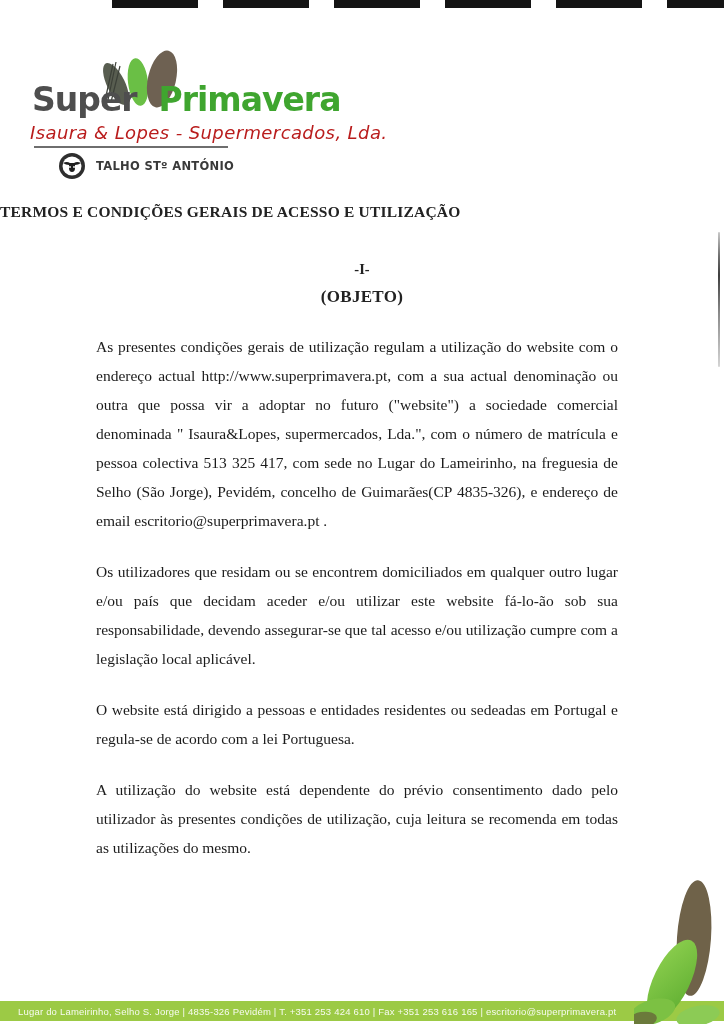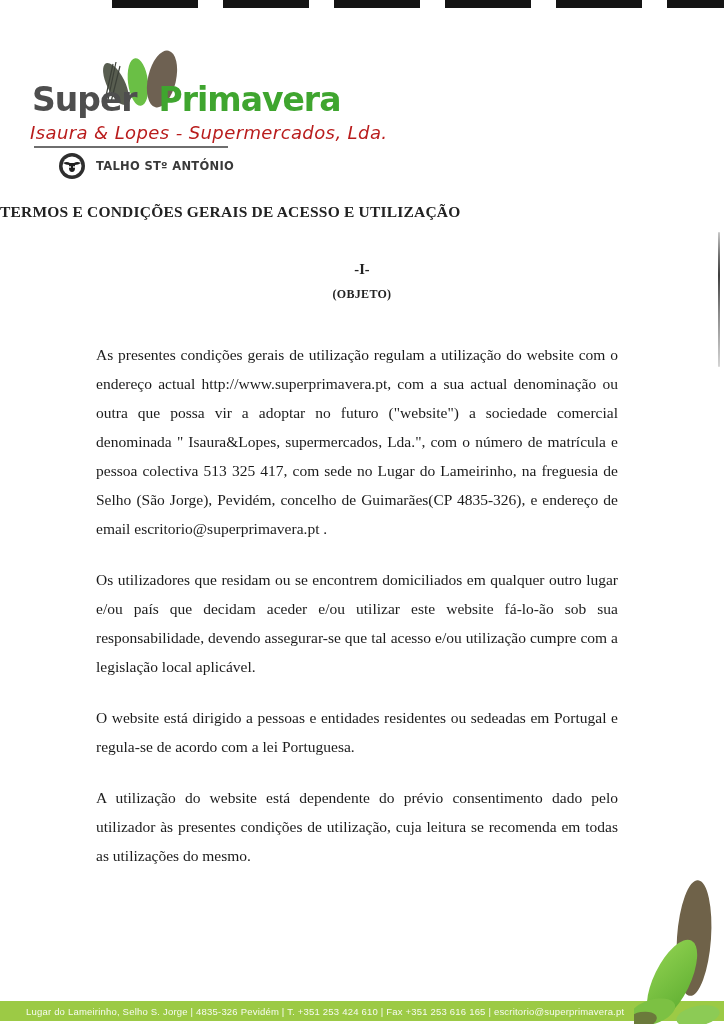--- a/index.html
+++ b/index.html
@@ -38,37 +38,37 @@
   .doc-title{
     position:absolute;top:203px;left:0;width:100%;text-align:left;
     font-weight:bold;font-size:15.5px;letter-spacing:.2px;color:#222;
   }
   .section-num{
     position:absolute;top:261px;left:0;width:100%;text-align:center;
     font-weight:bold;font-size:14.5px;color:#222;
   }
   .section-name{
     position:absolute;top:287px;left:0;width:100%;text-align:center;
-    font-weight:bold;font-size:12px;letter-spacing:.3px;color:#222;
+    font-weight:bold;font-size:17px;letter-spacing:.3px;color:#222;
   }
   .body-text{
     position:absolute;top:332px;left:96px;width:522px;
     font-size:15.5px;line-height:29px;text-align:justify;color:#1b1b1b;
   }
-  .body-text p{margin:8px 0 22px 0;}
+  .body-text p{margin:0 0 22px 0;}
   
   .footer-bar{
     position:absolute;left:0;right:0;bottom:3px;height:20px;
     background:#9cca45;
     display:flex;align-items:center;
   }
   .footer-text{
     font-family:"Liberation Sans", sans-serif;
     font-size:9.5px;color:rgba(255,255,255,.92);letter-spacing:.2px;
-    padding-left:26px;white-space:nowrap;
+    padding-left:18px;white-space:nowrap;
   }
   .corner-leaves{position:absolute;right:0;bottom:0;}
 </style>
 </head>
 <body>
 
 <div id="page">
 
   <div class="scan-strip"></div>
   <div class="scan-line"></div>

